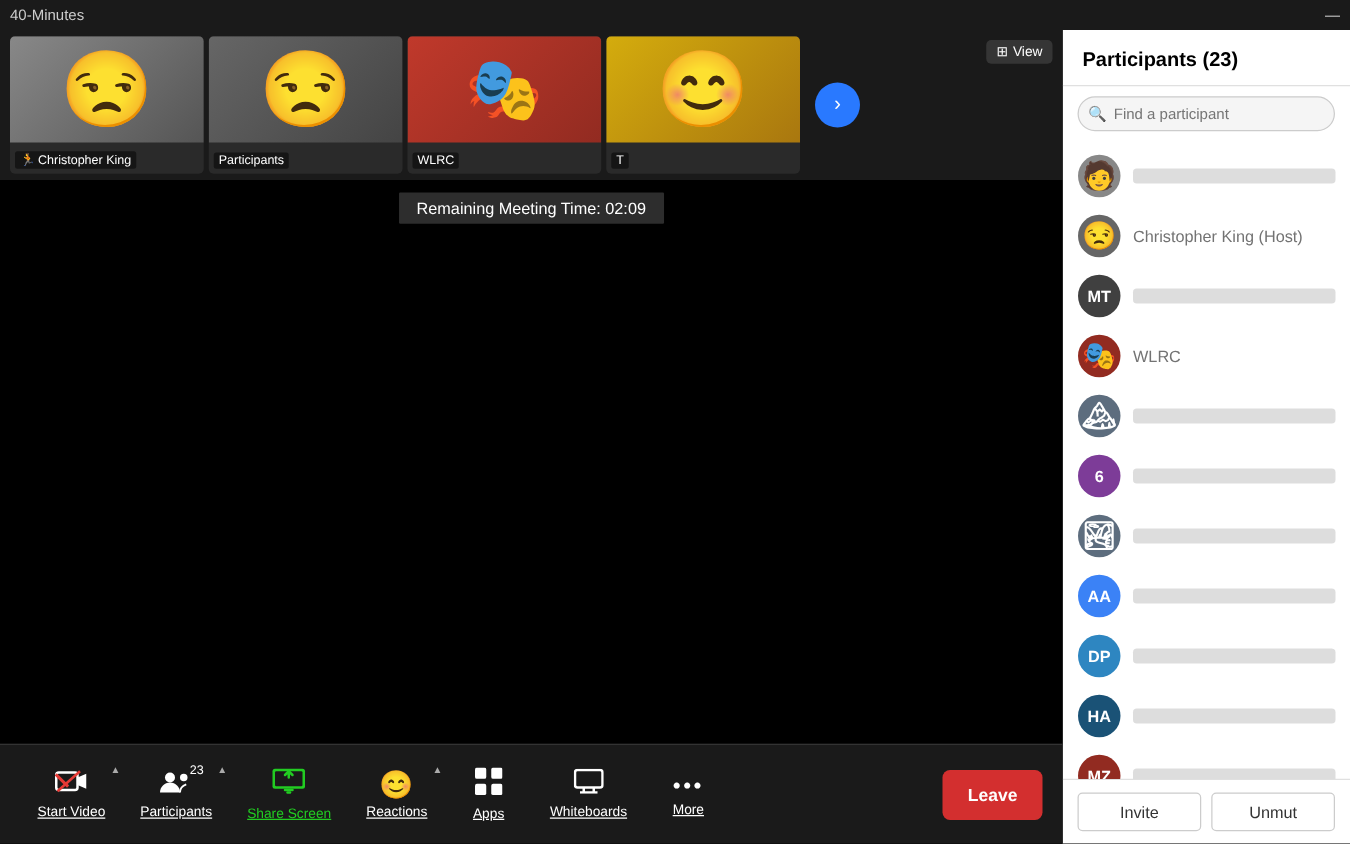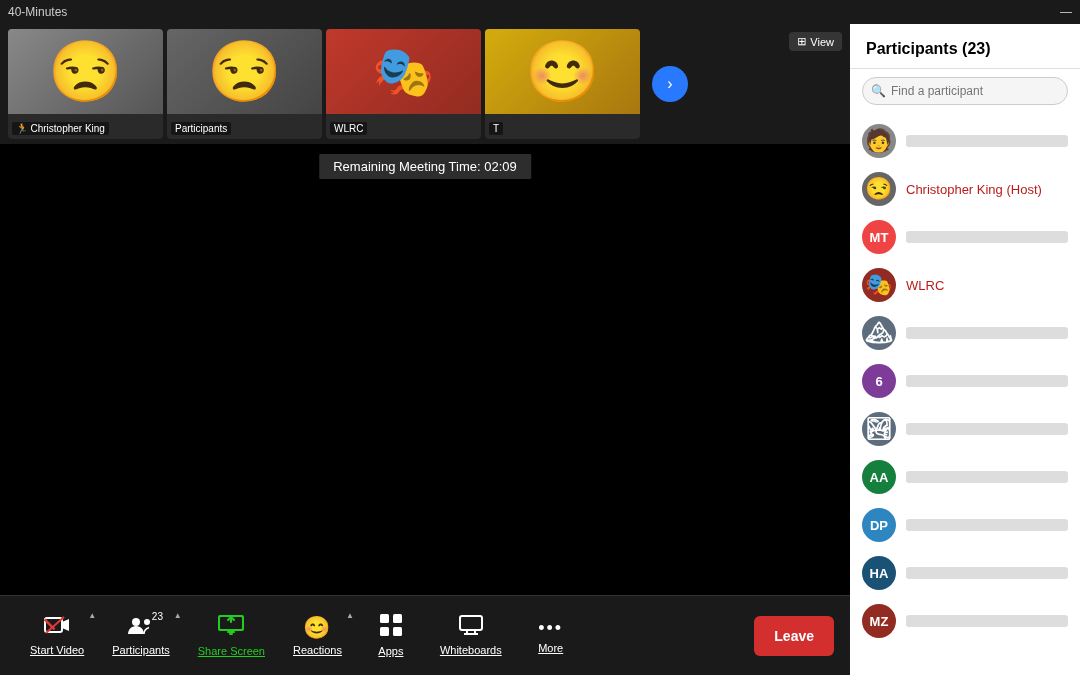--- a/index.html
+++ b/index.html
@@ -291,21 +291,21 @@
       justify-content: center;
       font-size: 13px;
       font-weight: 600;
       color: #fff;
       flex-shrink: 0;
       overflow: hidden;
     }
 
     .participant-name {
       font-size: 13px;
-      color: #b91c1c;
+      color: #737373;
       flex: 1;
     }
 
     .participant-name-blur {
       background: #ddd;
       border-radius: 3px;
       height: 12px;
       flex: 1;
     }
 
@@ -495,21 +495,21 @@
       </div>
 
       <div class="participant-item">
         <div class="avatar" style="background:#666;">
           <span style="font-size:22px;">😒</span>
         </div>
         <span class="participant-name">Christopher King (Host)</span>
       </div>
 
       <div class="participant-item">
-        <div class="avatar" style="background:#ef4444;">
+        <div class="avatar" style="background:#404040;">
           <span>MT</span>
         </div>
         <div class="participant-name-blur" style="width:55%;"></div>
       </div>
 
       <div class="participant-item">
         <div class="avatar" style="background:#922b21;">
           <span style="font-size:22px;">🎭</span>
         </div>
         <span class="participant-name">WLRC</span>
@@ -530,21 +530,21 @@
       </div>
 
       <div class="participant-item">
         <div class="avatar" style="background:#5d6d7e;">
           <span style="font-size:22px;">🏞</span>
         </div>
         <div class="participant-name-blur" style="width:65%;"></div>
       </div>
 
       <div class="participant-item">
-        <div class="avatar" style="background:#15803d;">
+        <div class="avatar" style="background:#3b82f6;">
           <span>AA</span>
         </div>
         <div class="participant-name-blur" style="width:50%;"></div>
       </div>
 
       <div class="participant-item">
         <div class="avatar" style="background:#2e86c1;">
           <span>DP</span>
         </div>
         <div class="participant-name-blur" style="width:55%;"></div>
@@ -559,15 +559,19 @@
 
       <div class="participant-item">
         <div class="avatar" style="background:#922b21;">
           <span>MZ</span>
         </div>
         <div class="participant-name-blur" style="width:45%;"></div>
       </div>
 
     </div>
 
+    <div class="sidebar-footer">
+      <button class="footer-btn">Invite</button>
+      <button class="footer-btn">Unmut</button>
+    </div>
   </div>
 
 </div>
 
 </body></html>

